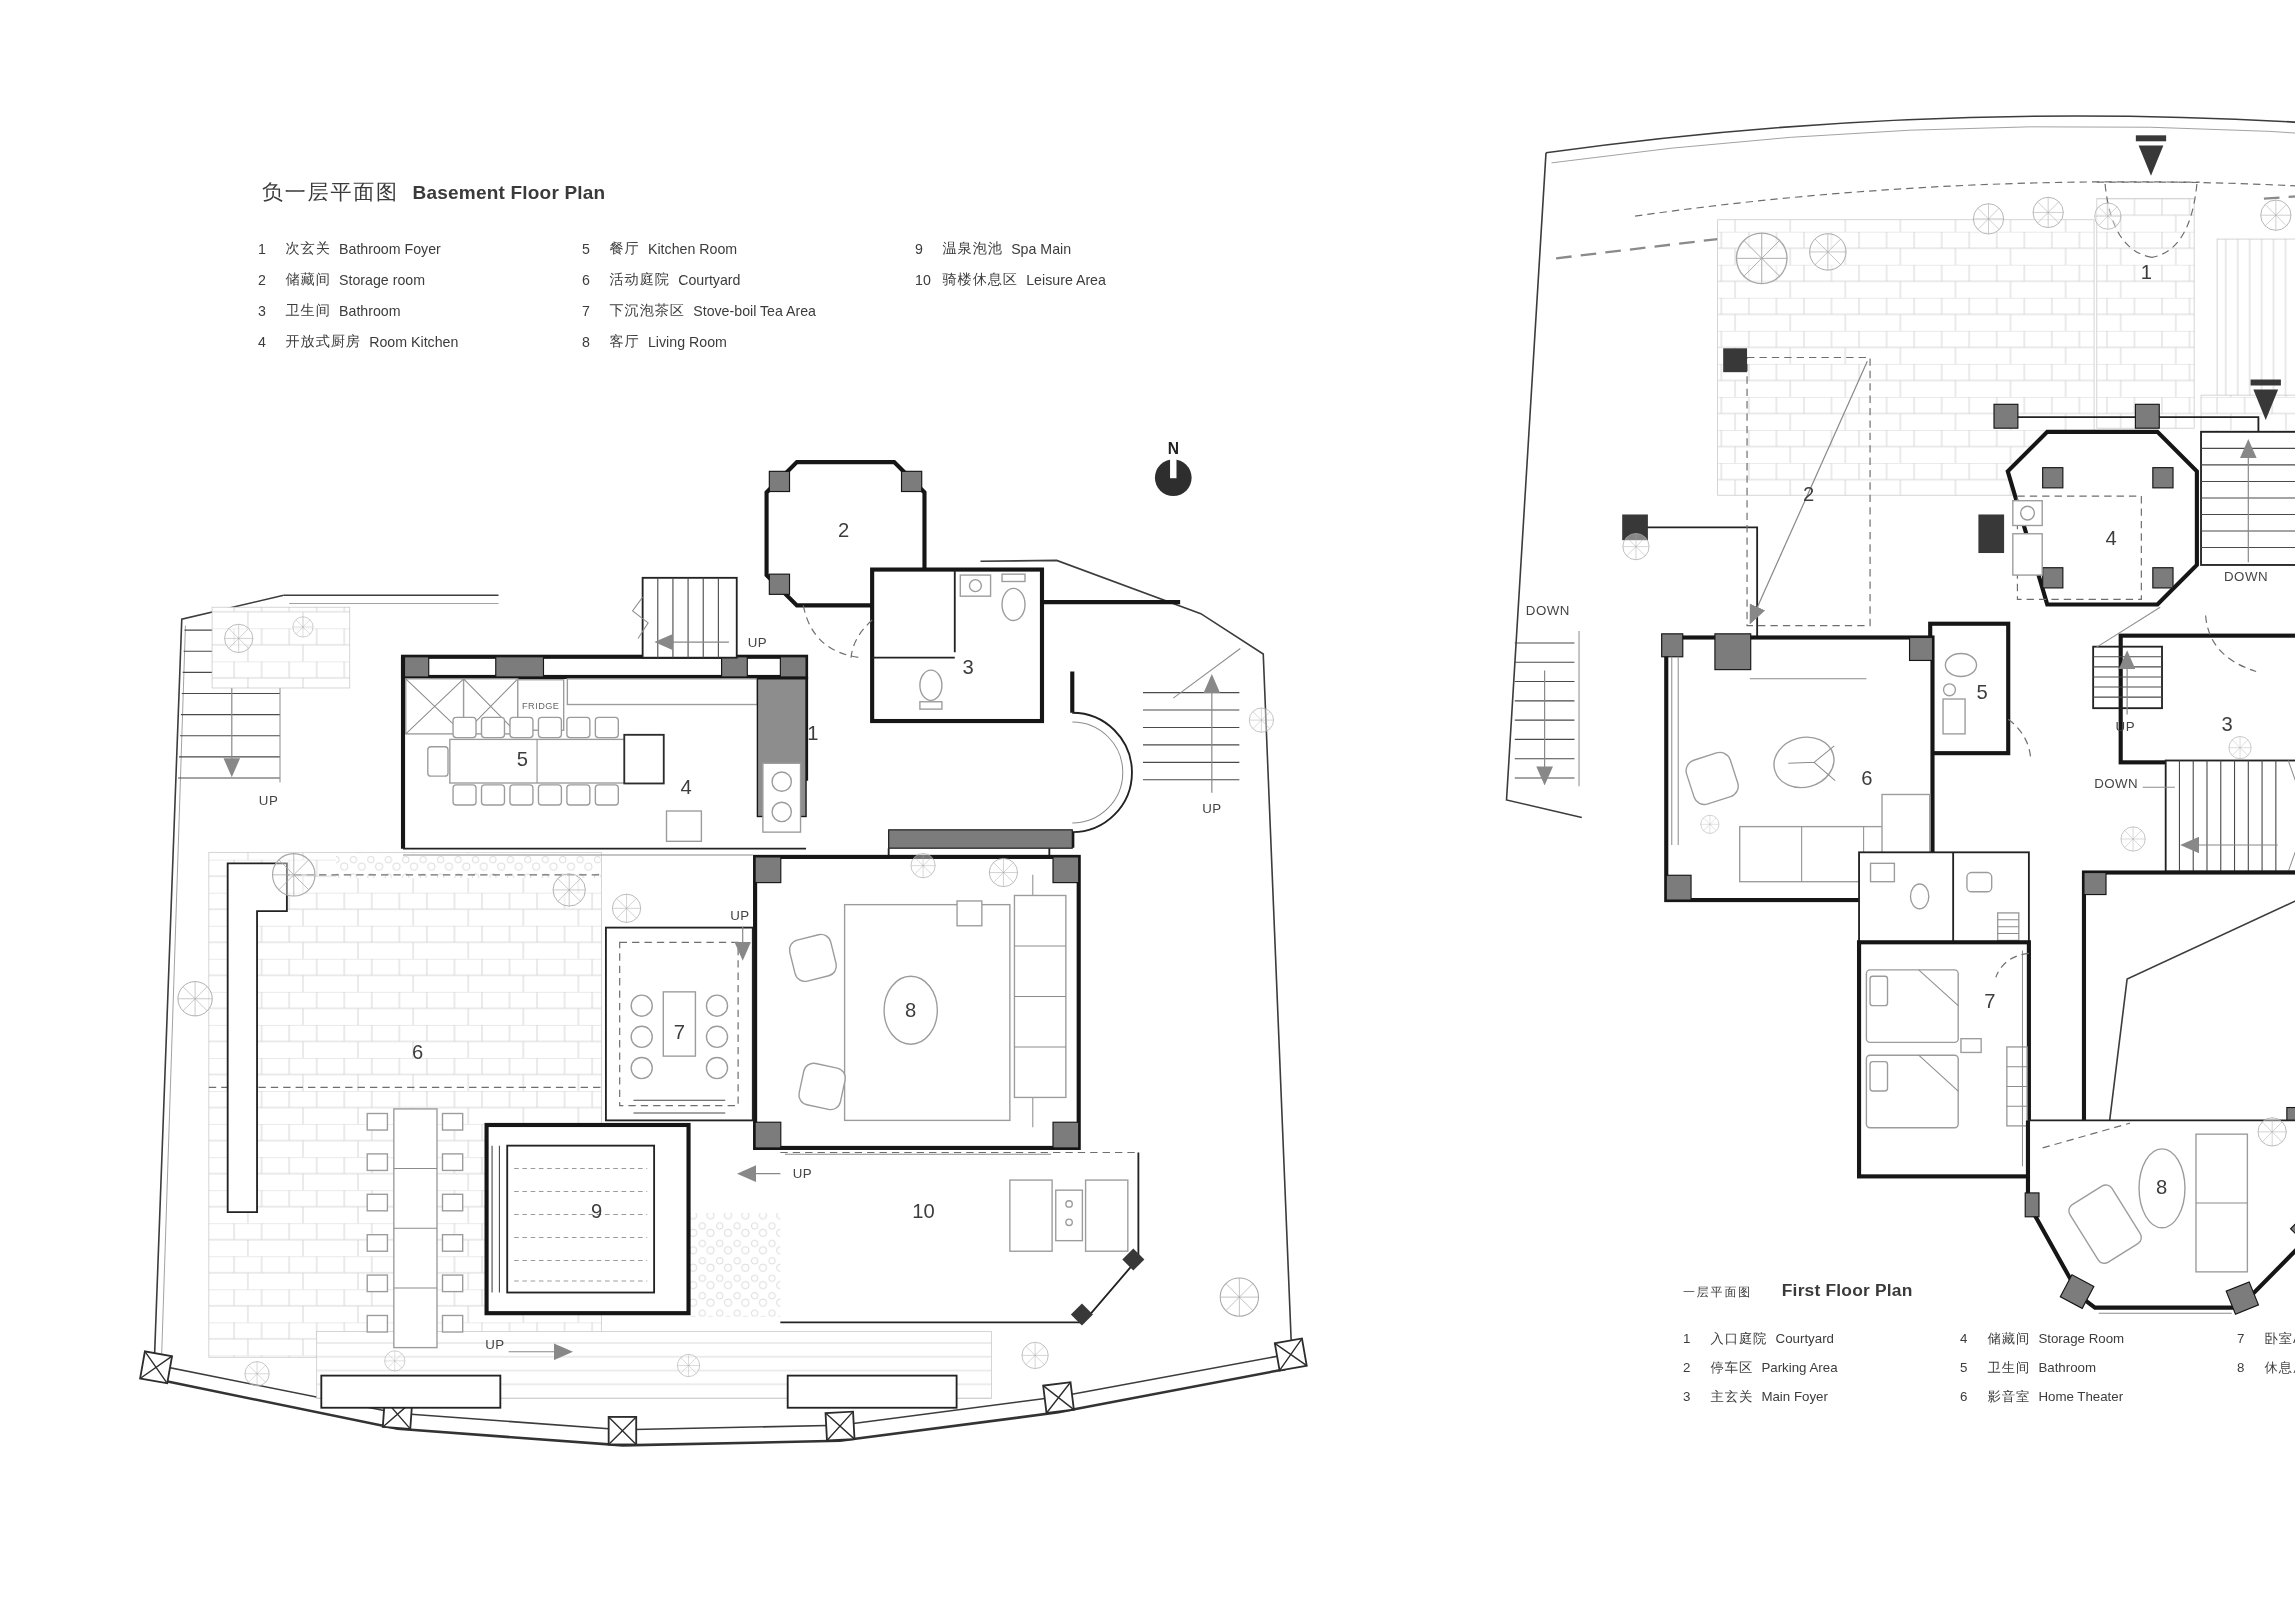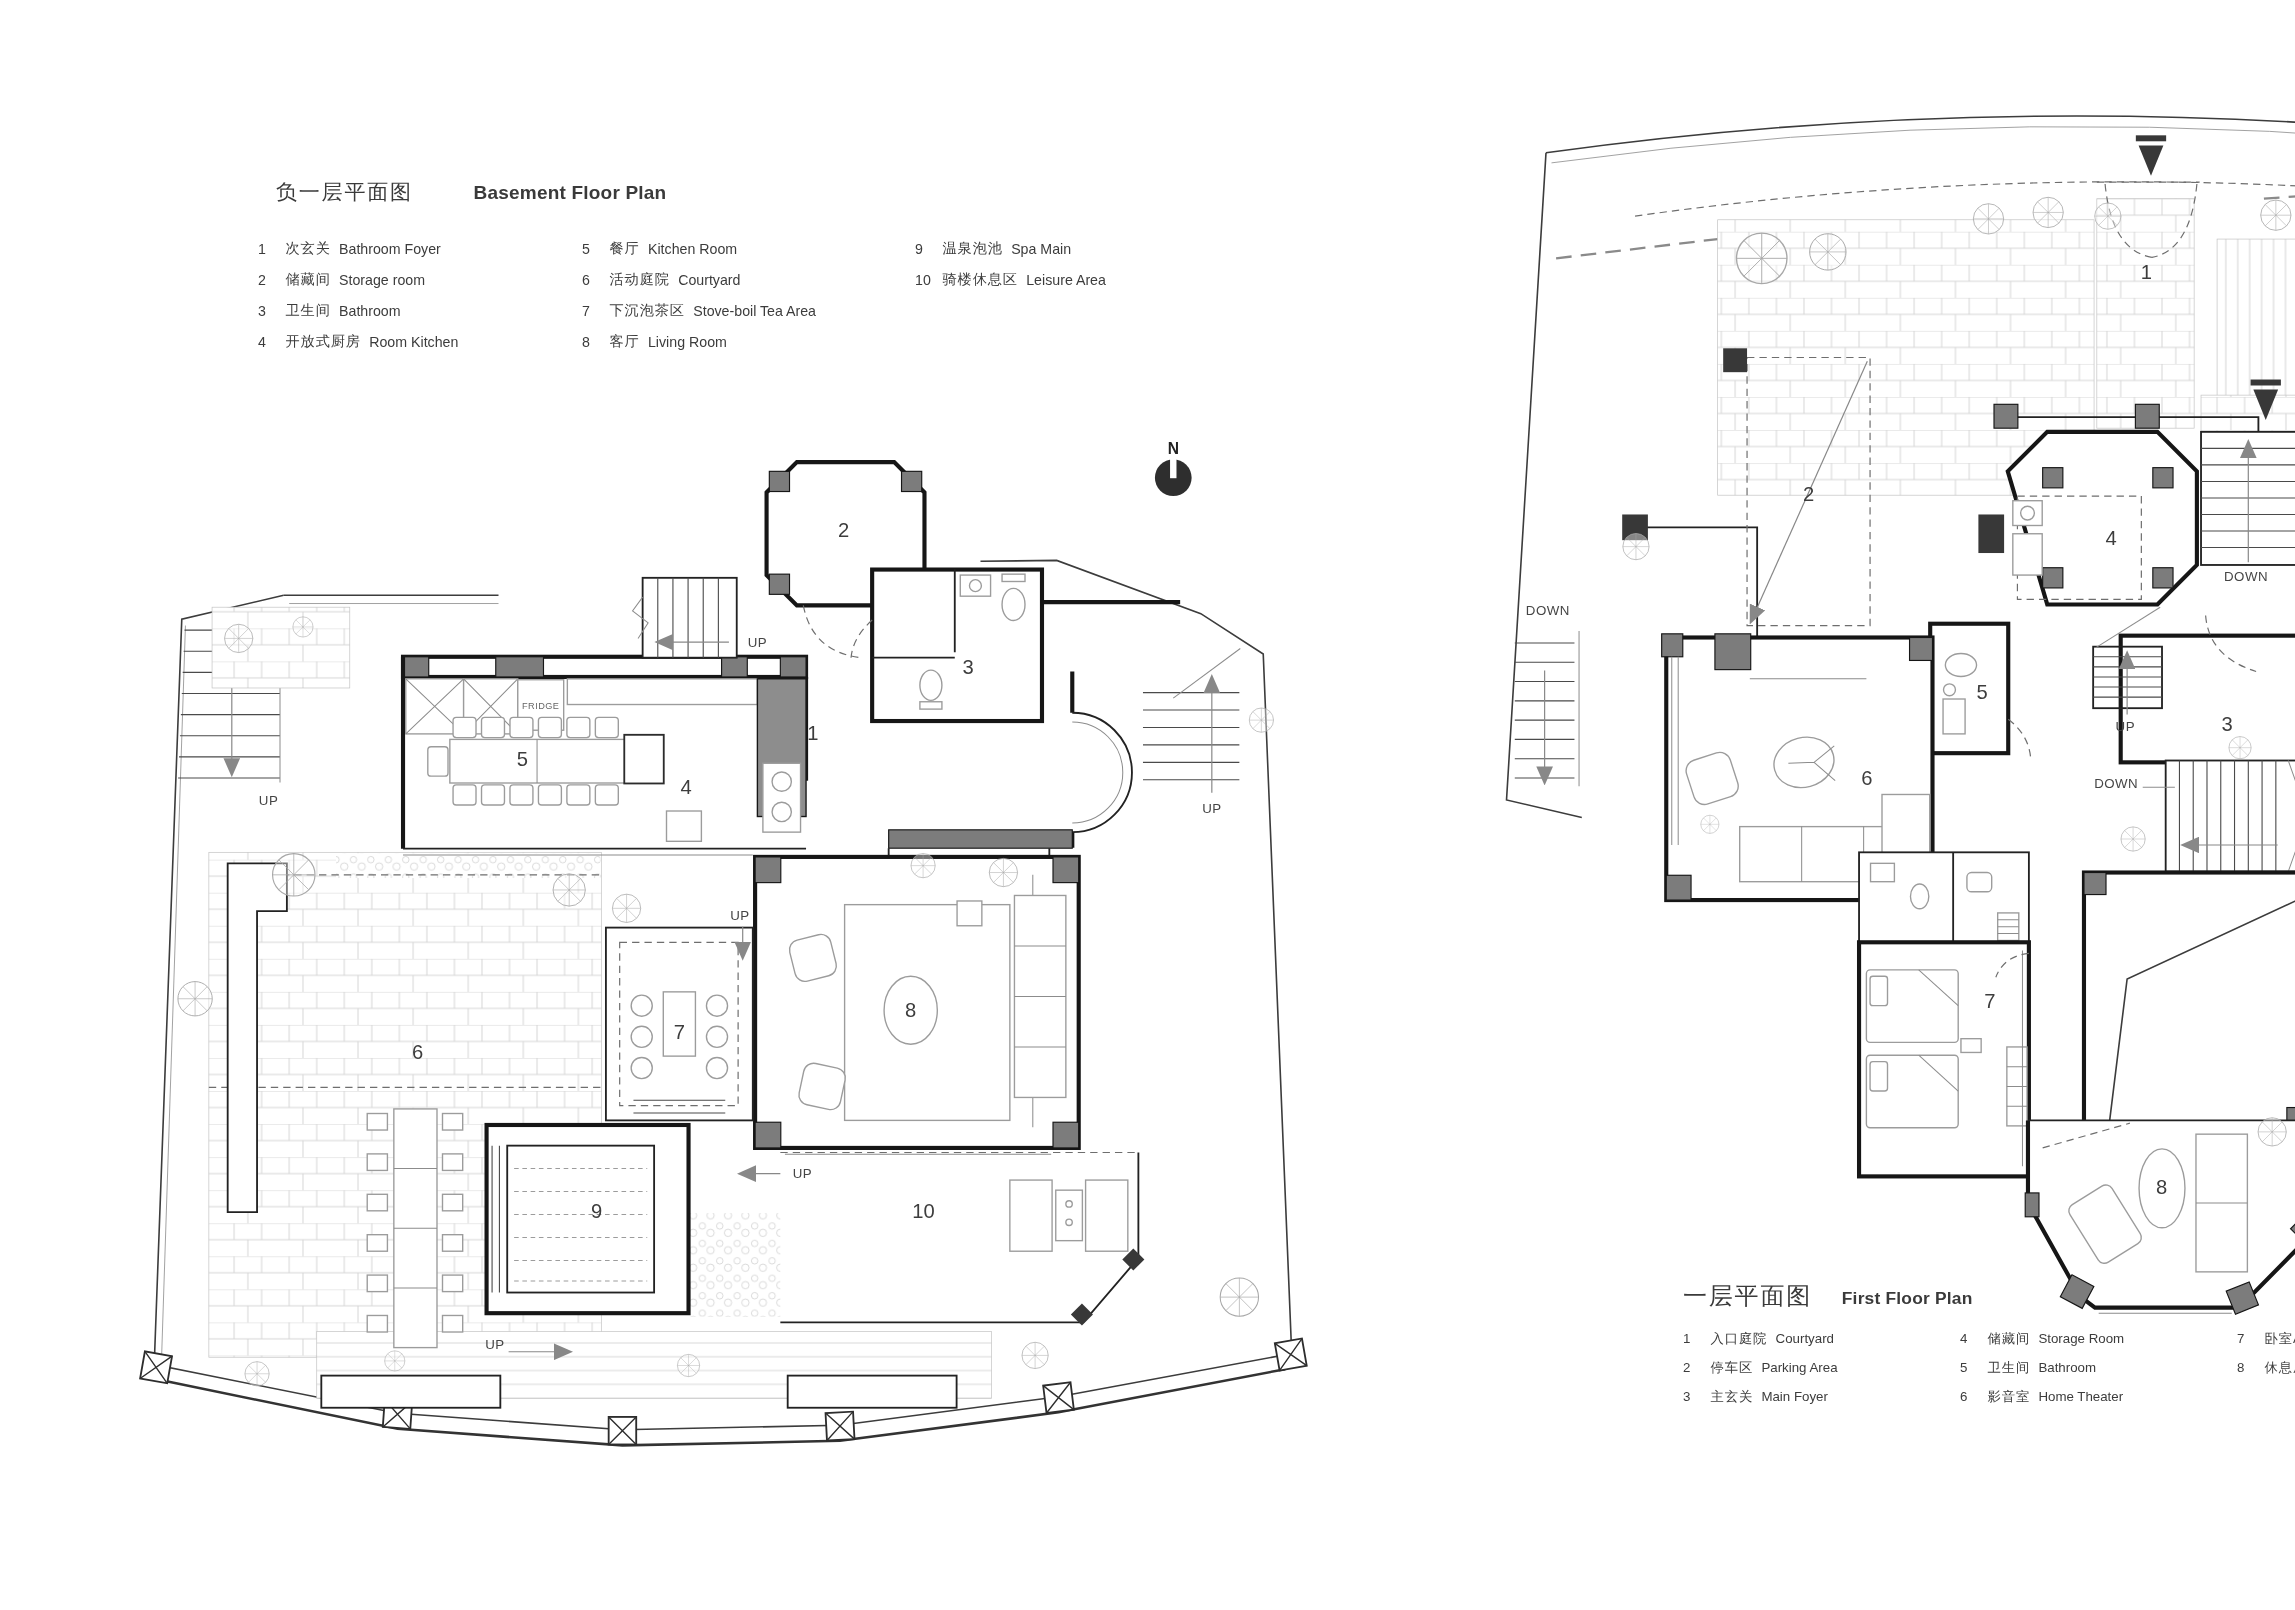--- a/index.html
+++ b/index.html
@@ -4,21 +4,21 @@
 <style>
   html,body{margin:0;padding:0;background:#ffffff;}
   body{width:2711px;height:1611px;font-family:"Liberation Sans",sans-serif;}
   .stage{position:relative;width:2711px;height:1611px;background:#fff;overflow:hidden;}
   svg.plan{position:absolute;left:0;top:0;}
 
   
   .plan-title{position:absolute;white-space:nowrap;color:#3a3a3a;display:flex;align-items:baseline;}
   .plan-title .zh{font-size:21px;letter-spacing:1.8px;}
   .plan-title .en{font-size:19px;font-weight:600;margin-left:13.8px;letter-spacing:0.2px;}
-  .plan-title.sm .zh{font-size:24px;}
+  .plan-title.sm .zh{font-size:12px;}
   .plan-title.sm .en{font-size:17.4px;padding-left:16px;}
 
   
   .legend{position:absolute;color:#3c3c3c;}
   .leg-col{position:absolute;top:0;}
   .leg-row{height:31px;display:flex;align-items:center;white-space:nowrap;font-size:14.2px;}
   .legend.sm .leg-row{height:29px;font-size:13.3px;}
   .leg-num{display:inline-block;width:27.5px;}
   .leg-zh{letter-spacing:0.9px;}
   .leg-en{margin-left:8.3px;}
@@ -462,21 +462,21 @@
   <g id="fp-ann">
         <text x="3372" y="1340" class="ann">DOWN</text>
         <text x="5408" y="1256" class="ann">DOWN</text>
         <text x="4893" y="1266" class="ann">DOWN</text>
         <text x="4630" y="1592" class="ann">UP</text>
         <text x="4610" y="1716" class="ann">DOWN</text>
         <text x="5412" y="2848" class="north">N</text>
       </g>
 </svg>
 
-<div class="plan-title" style="left:276px;top:178px;gap:47px;">
+<div class="plan-title" style="left:262px;top:178px;">
   <span class="zh">负一层平面图</span>
   <span class="en">Basement Floor Plan</span>
 </div>
 <div class="plan-title sm" style="left:1683px;top:1280px;">
   <span class="zh">一层平面图</span>
   <span class="en">First Floor Plan</span>
 </div>
 
 <div class="legend" id="bp-legend" style="left:258px;top:233px;width:1056px;height:129px;">
       <div class="leg-col" style="left: 0px;">

